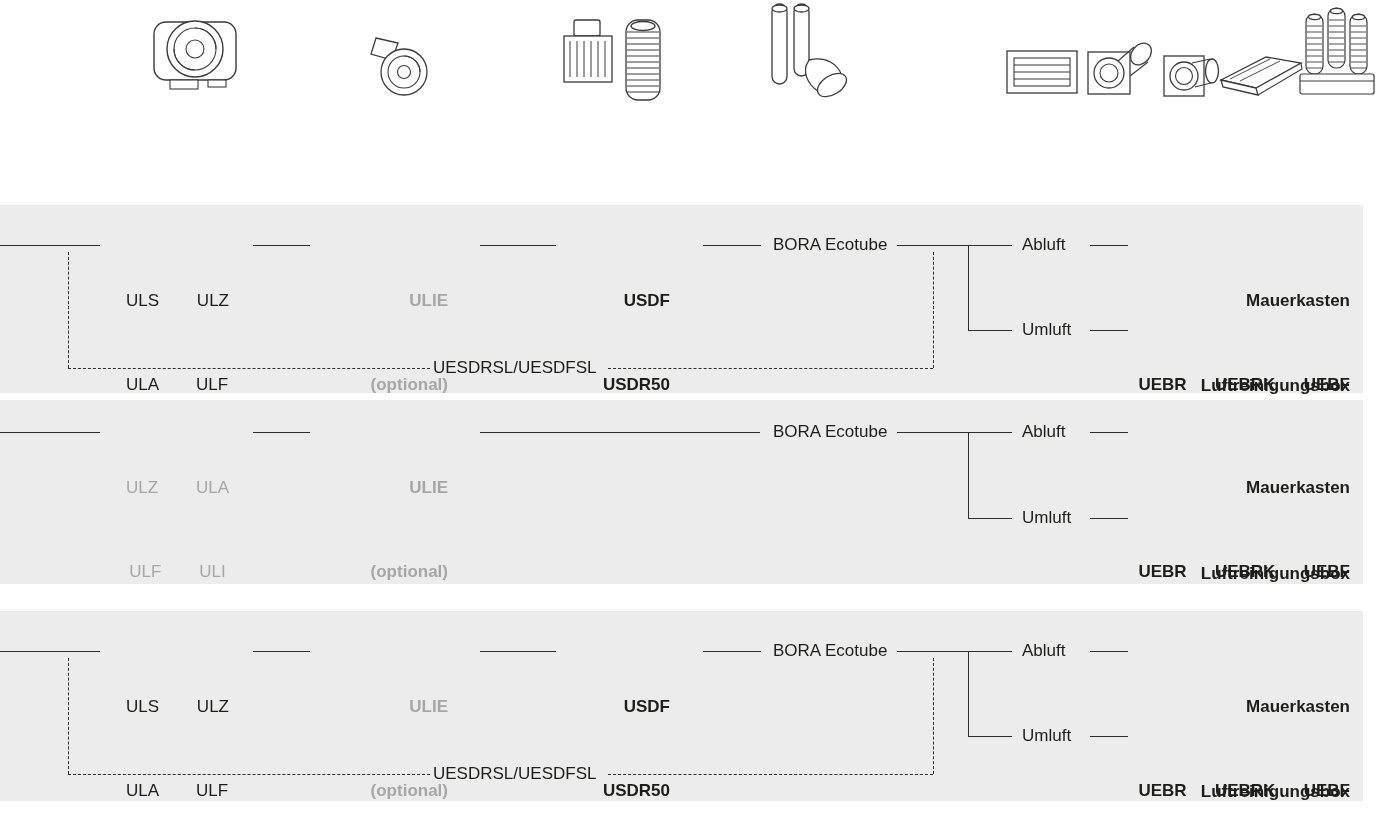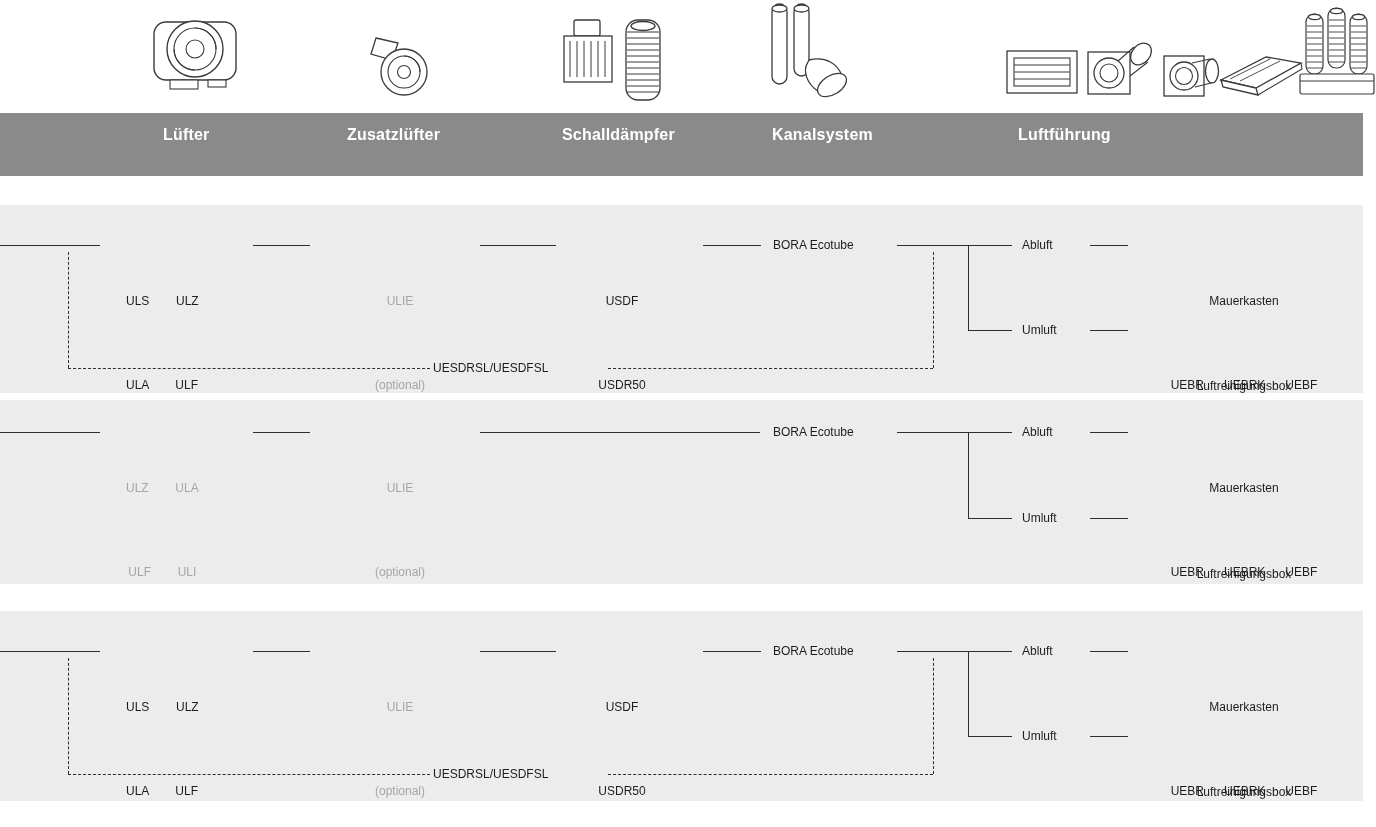--- a/index.html
+++ b/index.html
@@ -11,23 +11,23 @@
   .icons-row { position:absolute; left:0; top:0; width:1363px; height:113px; background:#fff; }
   .icon { position:absolute; }
 
   
   .header-bar { position:absolute; left:0; top:113px; width:1363px; height:63px; background:#8a8a8a; }
   .header-label { position:absolute; top:13px; font-size:16px; font-weight:bold; color:#ffffff; letter-spacing:.2px; white-space:pre; }
 
   
   .panel { position:absolute; left:0; width:1363px; background:#ececec; }
 
-  .lbl { position:absolute; font-size:12px; line-height:28px; color:#1d1d1b; white-space:pre; }
+  .lbl { position:absolute; font-size:17px; line-height:28px; color:#1d1d1b; white-space:pre; }
   .muted { color:#a6a6a6; }
-  .center { text-align:center; }
+  .center { text-align:right;font-weight:bold; }
 
   .hline { position:absolute; height:0; border-top:1px solid #2e2e2e; }
   .vline { position:absolute; width:0; border-left:1px solid #2e2e2e; }
   .dash-h { position:absolute; height:0; border-top:1px dashed #2e2e2e; }
   .dash-v { position:absolute; width:0; border-left:1px dashed #2e2e2e; }
 
   svg { display:block; }
 </style>
 </head>
 <body>
@@ -148,27 +148,20 @@
           <ellipse cx="16.5" cy="13" rx="6" ry="2.6"></ellipse>
           <ellipse cx="38.5" cy="7" rx="6" ry="2.6"></ellipse>
           <ellipse cx="60.5" cy="13" rx="6" ry="2.6"></ellipse>
           <rect x="2" y="70" width="74" height="20" rx="2"></rect>
           <line x1="2" y1="77" x2="76" y2="77" stroke-width="1"></line>
         </g>
       </svg>
     </span>
   </div>
 
-  <div class="header-bar">
-    <span class="header-label" style="left:163px;">Lüfter</span>
-    <span class="header-label" style="left:347px;">Zusatzlüfter</span>
-    <span class="header-label" style="left:562px;">Schalldämpfer</span>
-    <span class="header-label" style="left:772px;">Kanalsystem</span>
-    <span class="header-label" style="left:1018px;">Luftführung</span>
-  </div>
 
   <div class="panel" style="top:205px; height:188px;">
     <div class="hline" style="left:0; top:40px; width:100px;"></div>
 
     <div class="lbl" style="left:126px; top:26px;">
       <div>ULS        ULZ</div>
       <div>ULA        ULF</div>
       <div>ULI</div>
     </div>
 

